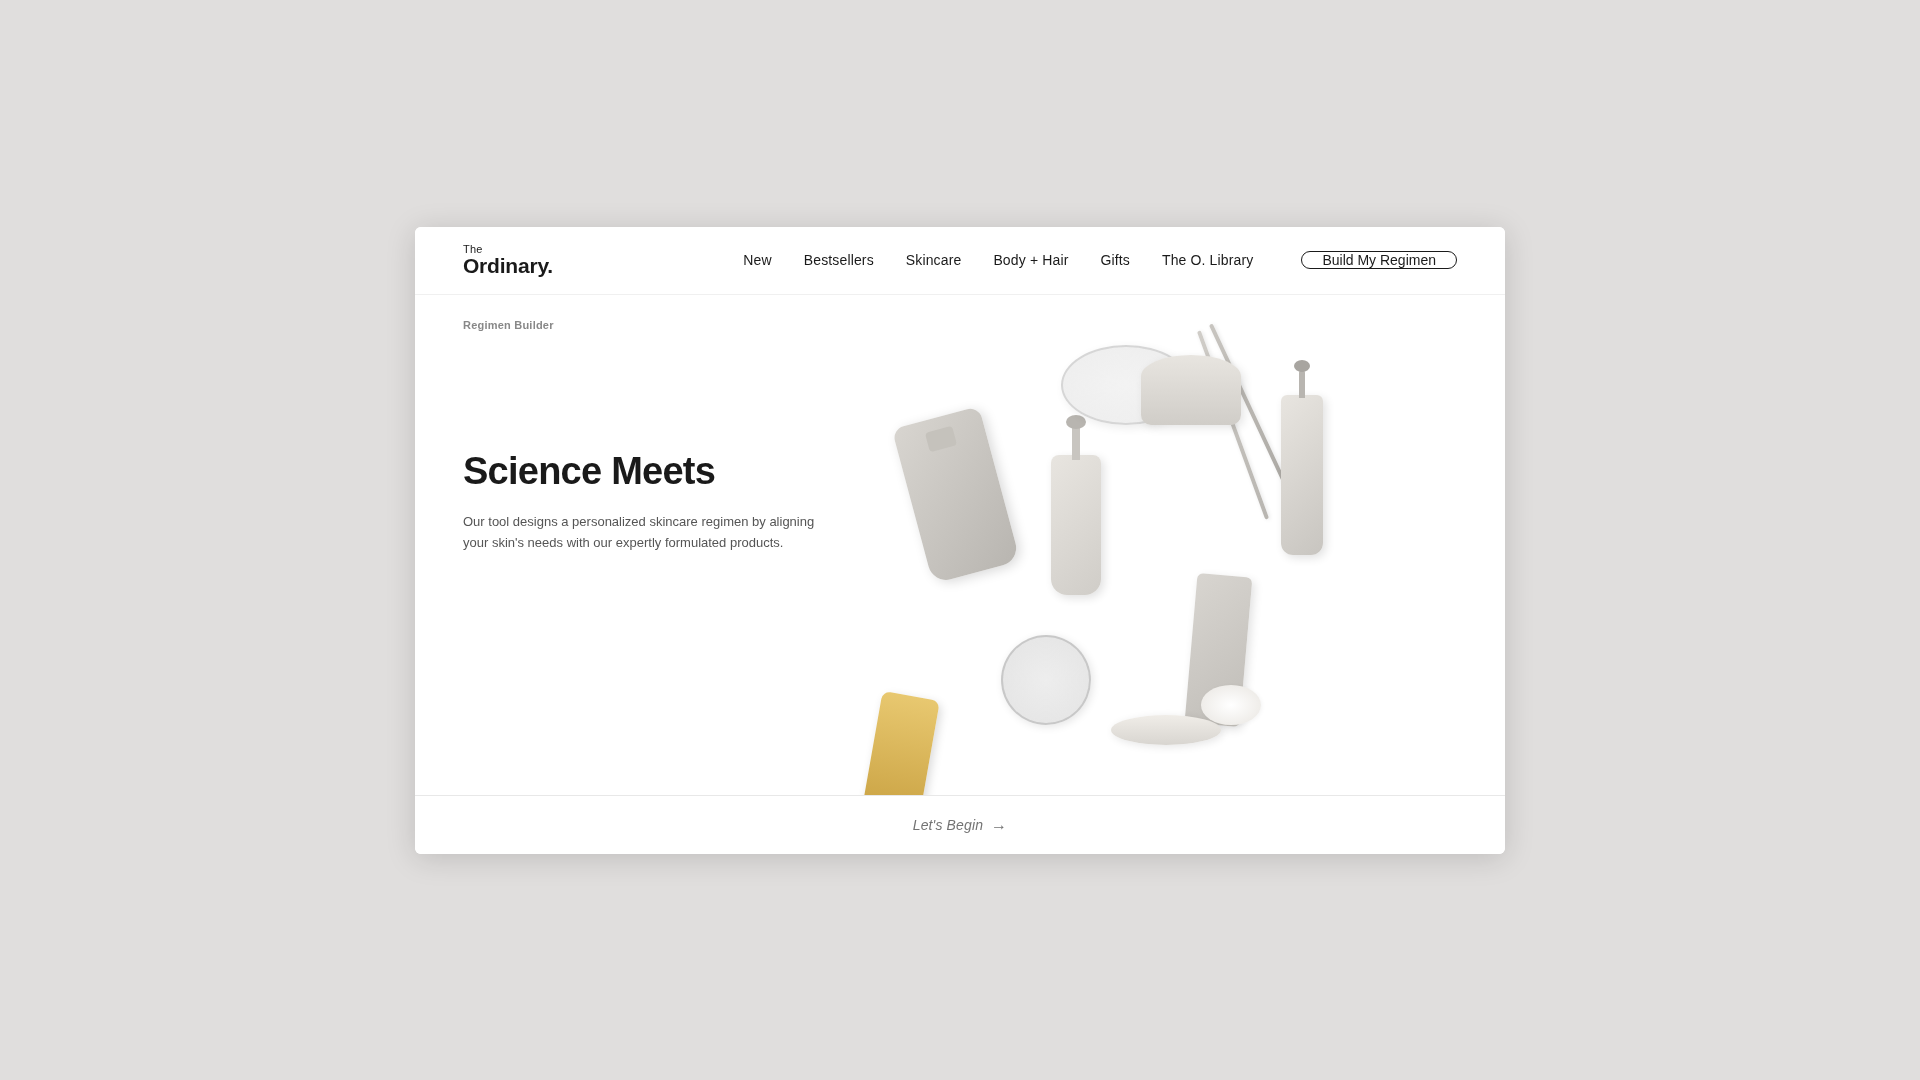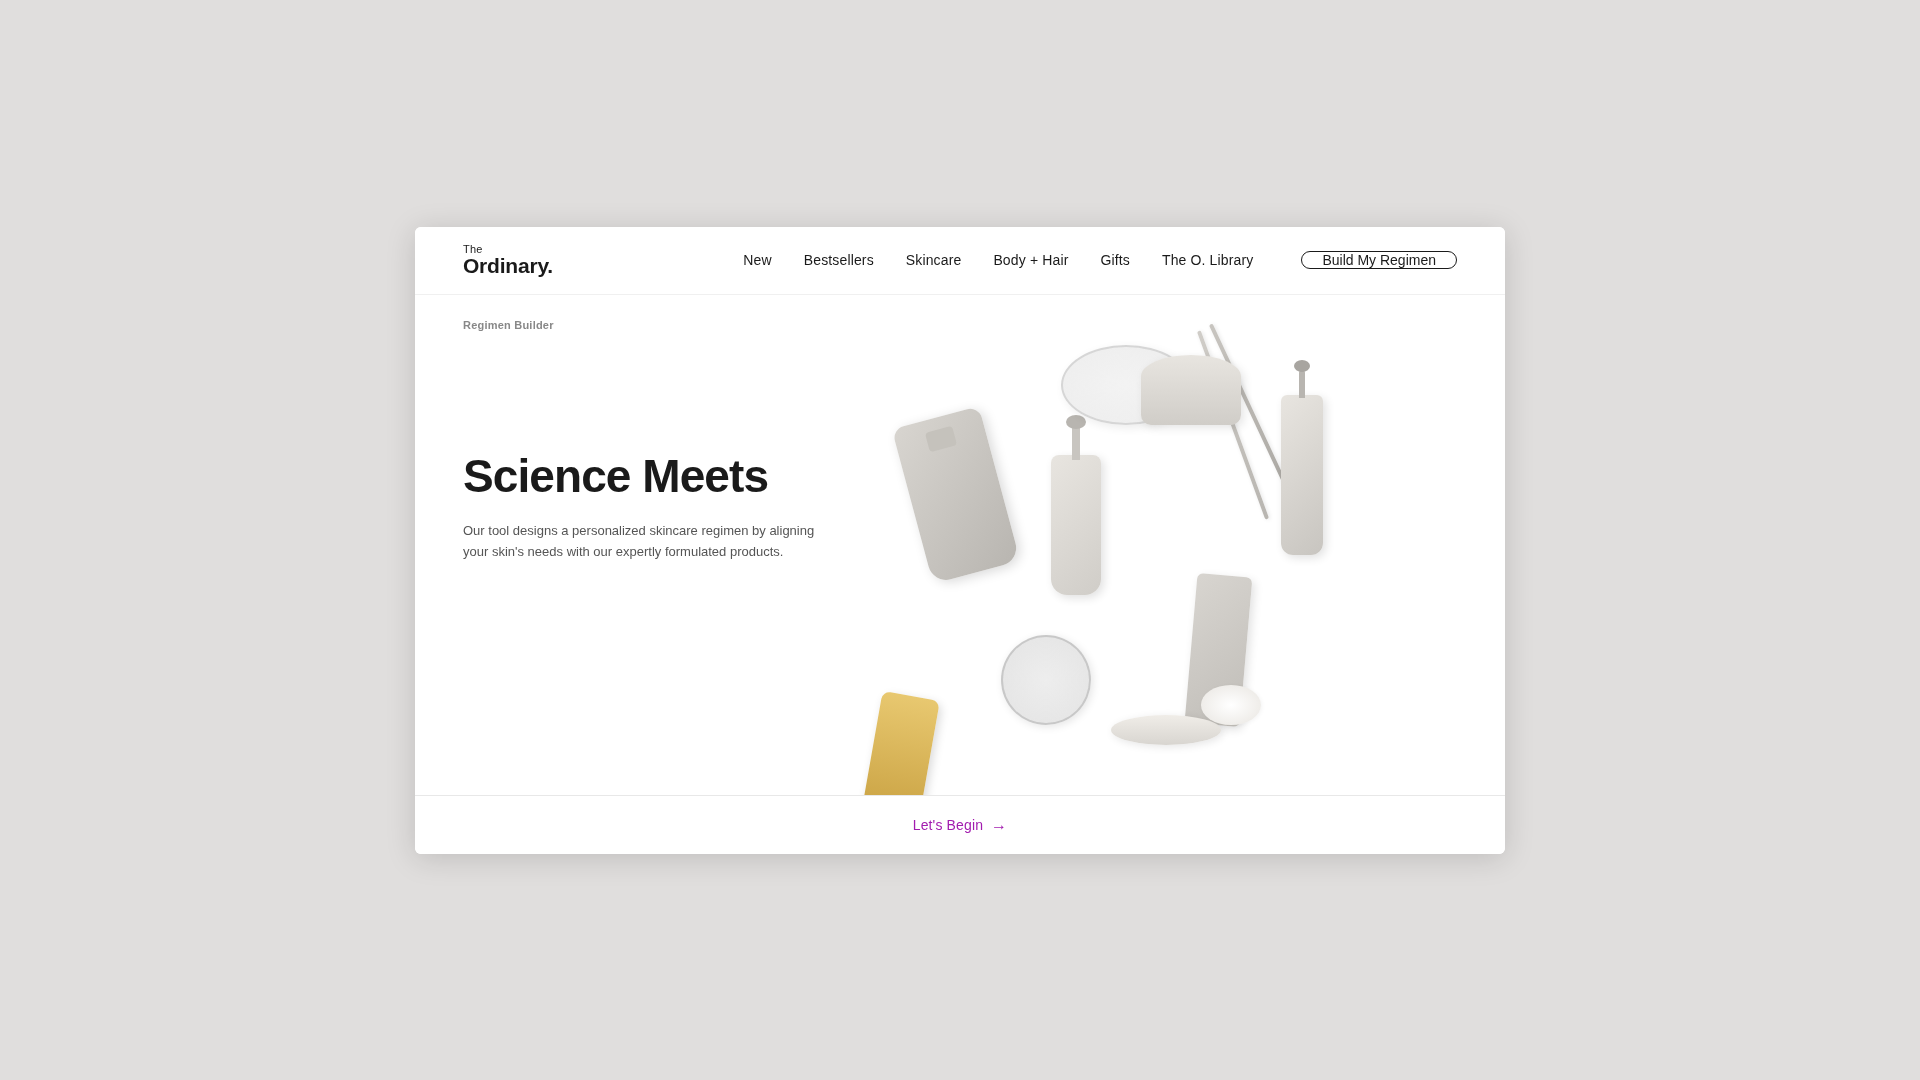--- a/index.html
+++ b/index.html
@@ -97,21 +97,21 @@
 
     .breadcrumb {
       font-size: 11px;
       color: #888;
       margin-bottom: 120px;
       letter-spacing: 0.02em;
       font-weight: bold;
     }
 
     .hero-title {
-      font-size: 46px;
+      font-size: 38px;
       font-weight: 800;
       line-height: 1.1;
       color: #1a1a1a;
       max-width: 400px;
       margin-bottom: 20px;
       letter-spacing: -0.02em;
     }
 
     .hero-subtitle {
       font-size: 13px;
@@ -344,27 +344,28 @@
       border-top: 1px solid #e8e8e8;
       display: flex;
       justify-content: center;
       align-items: center;
       padding: 20px;
       background: #ffffff;
     }
 
     .cta-link {
       font-size: 14px;
-      color: #a21caf;
+      color: #737373;
       text-decoration: none;
       font-weight: 400;
       letter-spacing: 0.01em;
       display: flex;
       align-items: center;
       gap: 8px;
+      font-style: italic;
     }
 
     .arrow-icon {
       font-size: 16px;
     }
   </style>
 </head>
 <body>
 
 <div class="browser-window">

